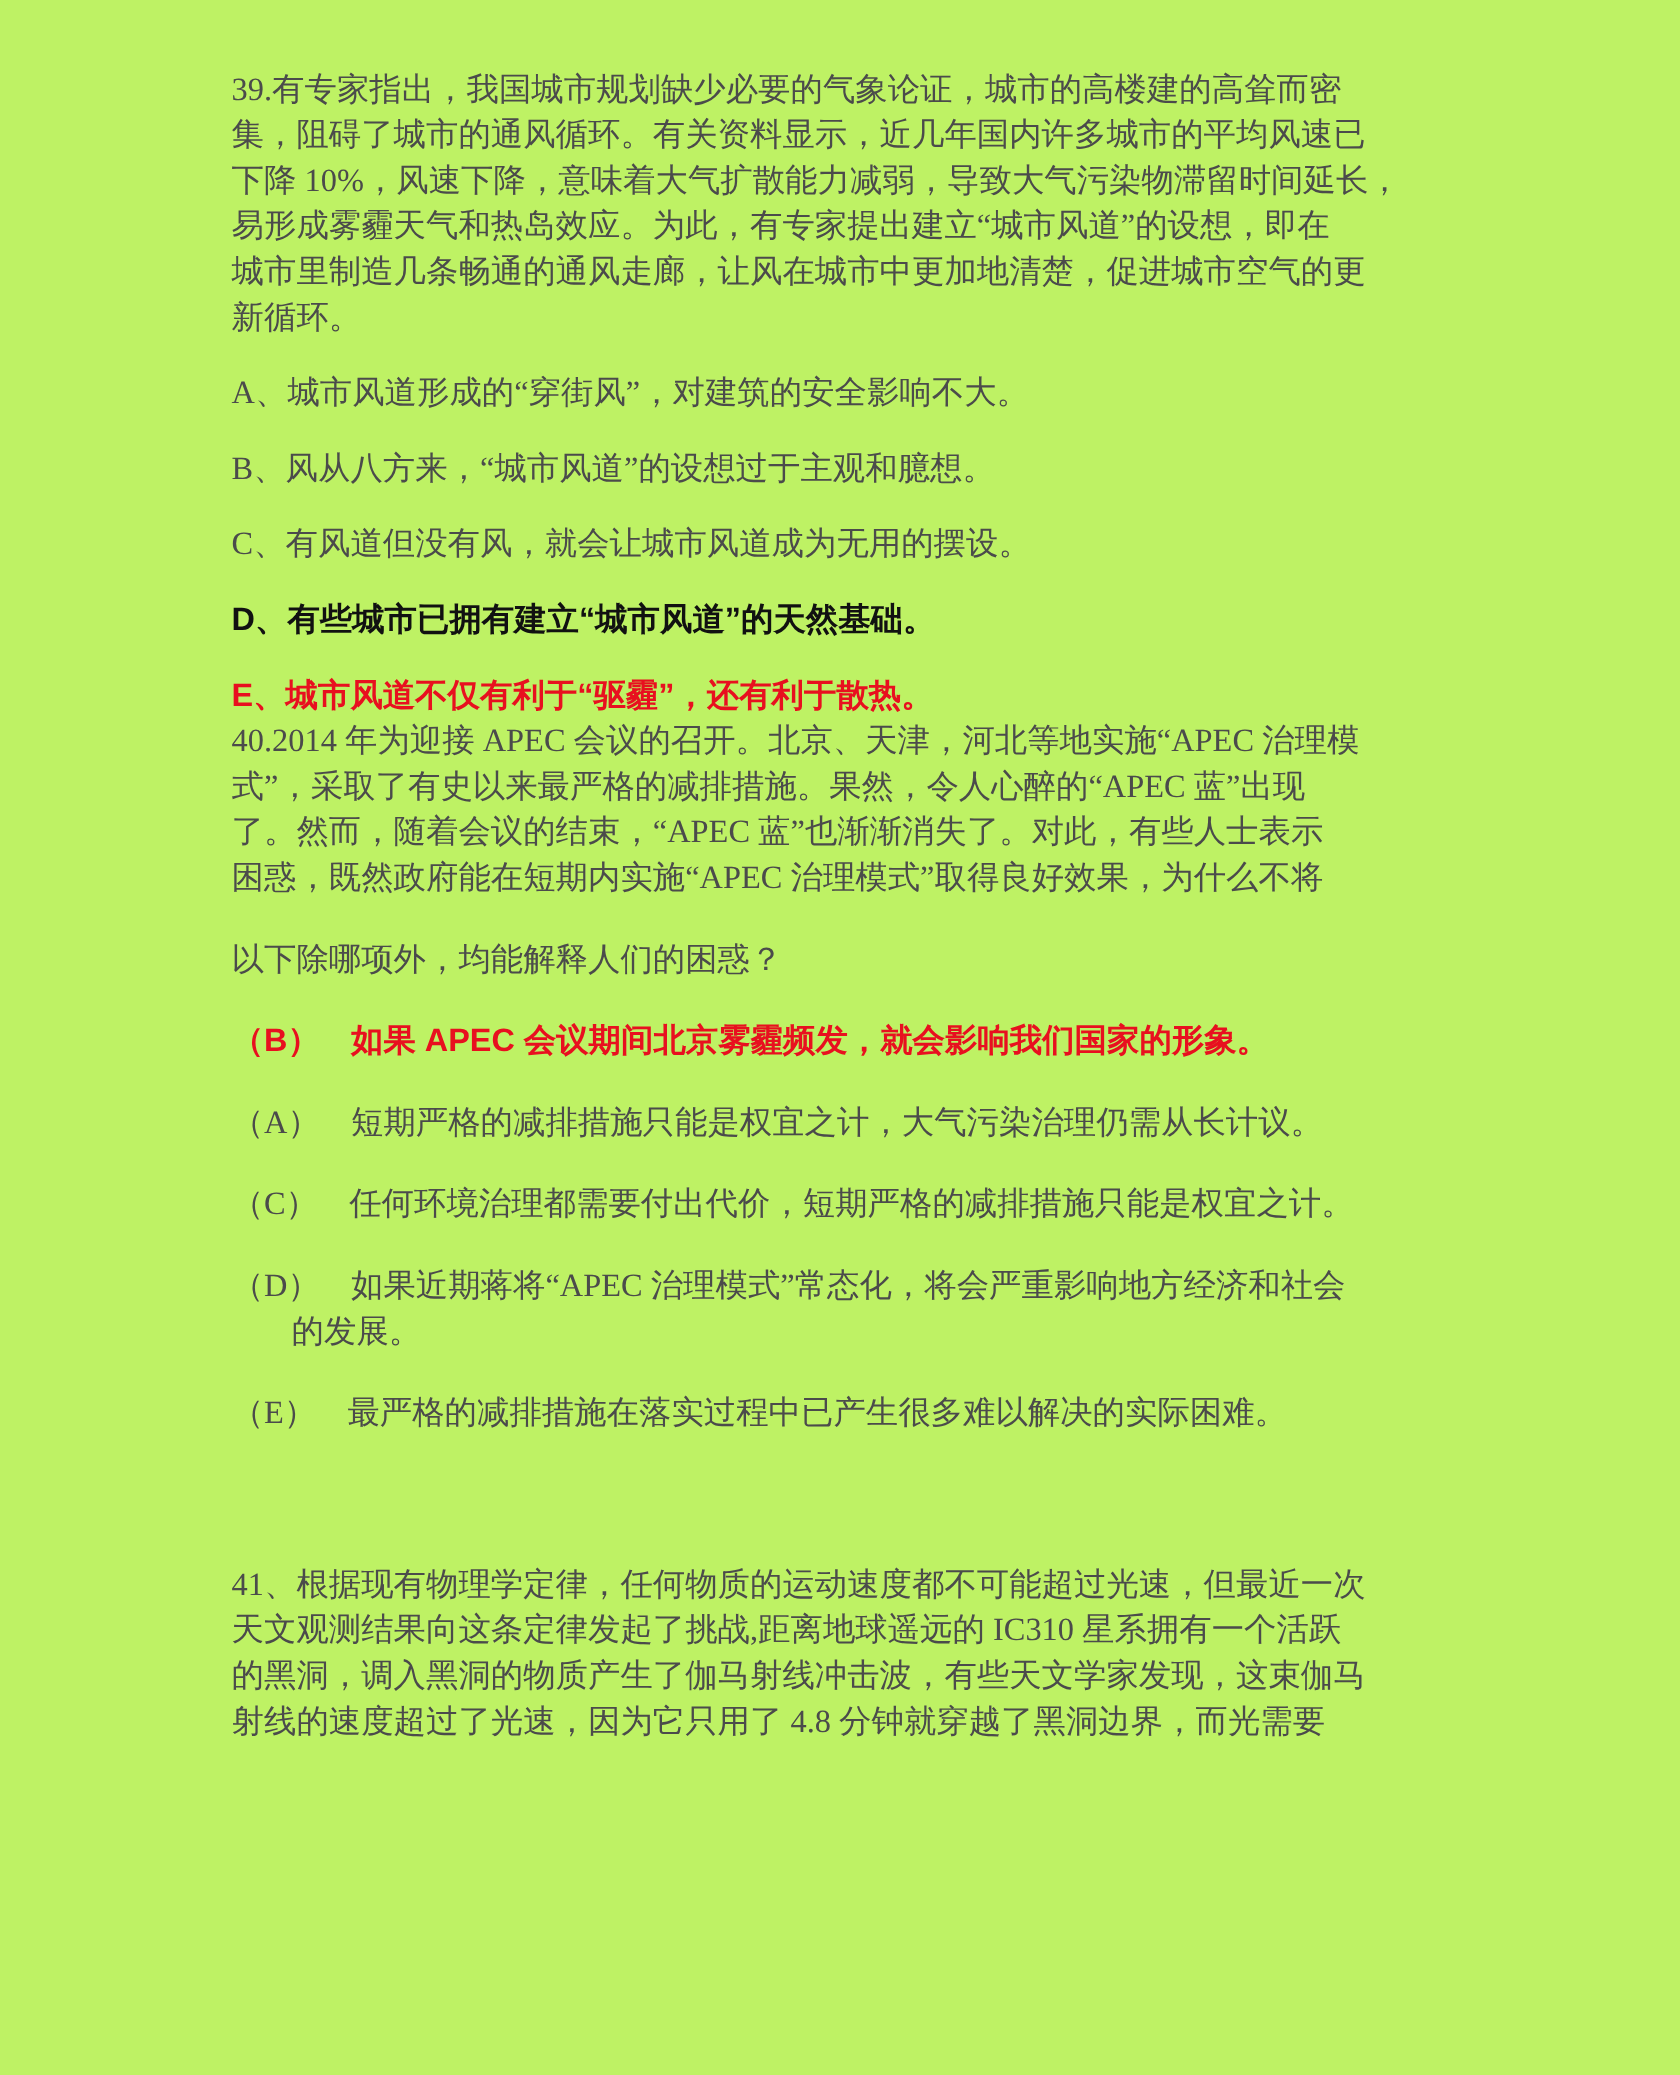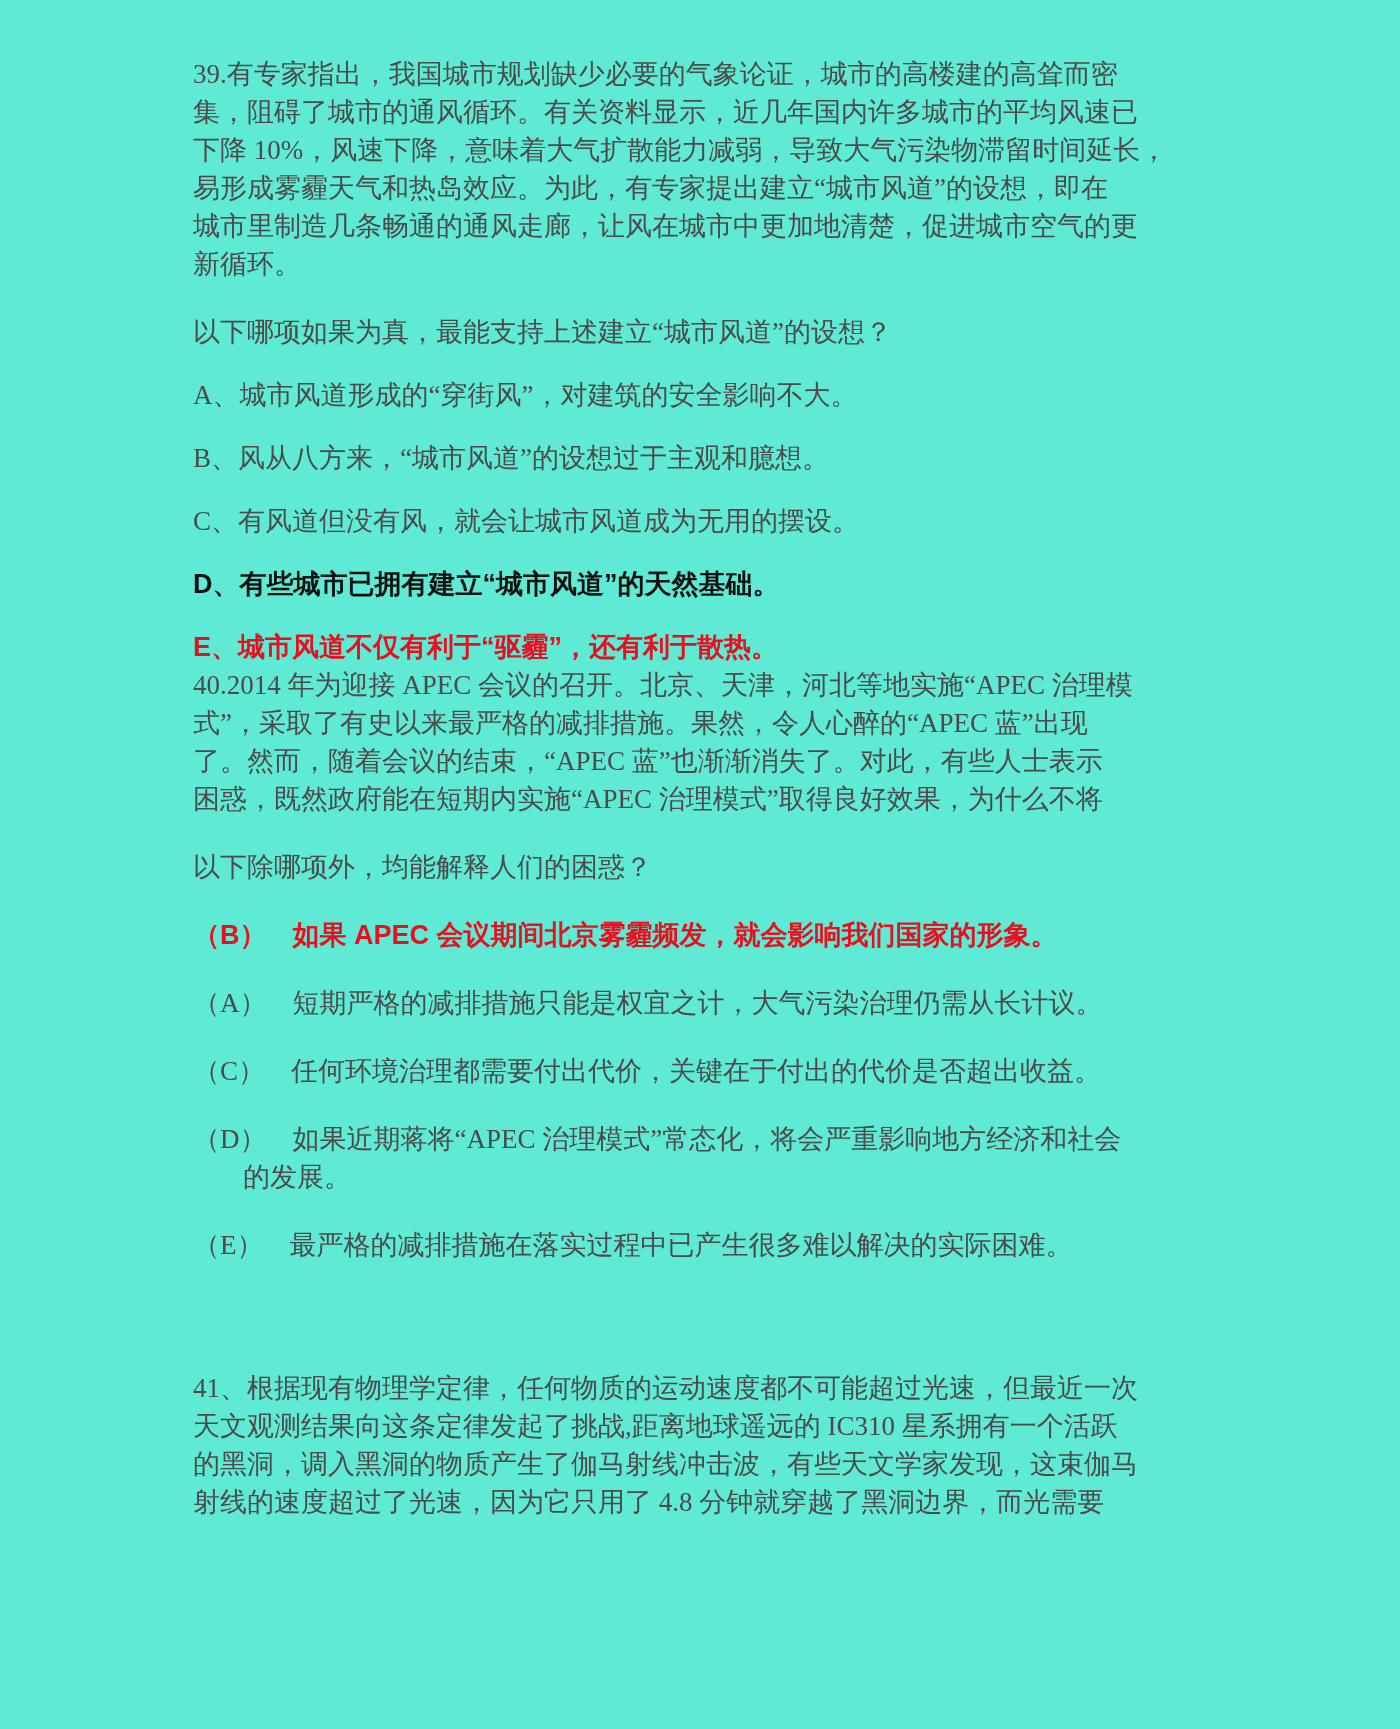--- a/index.html
+++ b/index.html
@@ -6,21 +6,21 @@
     margin: 0;
     padding: 0;
     background: #ffffff;
   }
   .page {
     position: relative;
     width: 1400px;
     height: 1729px;
     box-sizing: border-box;
     padding: 55px 185px 0 193px;
-    background: #5eead4;
+    background: #bef264;
     overflow: hidden;
     font-family: "Liberation Serif", "DejaVu Serif", serif;
     font-size: 27px;
     line-height: 38px;
     color: #4b4b4b;
   }
   .body-line { white-space: nowrap; }
   .prompt { margin-top: 30px; }
   .option { margin-top: 25px; white-space: nowrap; }
   .option40 { margin-top: 30px; white-space: nowrap; }
@@ -46,21 +46,20 @@
 
   <div class="section">
     <div>
       <div class="body-line">39.有专家指出，我国城市规划缺少必要的气象论证，城市的高楼建的高耸而密</div>
       <div class="body-line">集，阻碍了城市的通风循环。有关资料显示，近几年国内许多城市的平均风速已</div>
       <div class="body-line">下降 10%，风速下降，意味着大气扩散能力减弱，导致大气污染物滞留时间延长，</div>
       <div class="body-line">易形成雾霾天气和热岛效应。为此，有专家提出建立“城市风道”的设想，即在</div>
       <div class="body-line">城市里制造几条畅通的通风走廊，让风在城市中更加地清楚，促进城市空气的更</div>
       <div class="body-line">新循环。</div>
     </div>
-    <div class="prompt">以下哪项如果为真，最能支持上述建立“城市风道”的设想？</div>
     <div>
       <div class="option">
         <span>A、</span><span>城市风道形成的“穿街风”，对建筑的安全影响不大。</span>
       </div>
       <div class="option">
         <span>B、</span><span>风从八方来，“城市风道”的设想过于主观和臆想。</span>
       </div>
       <div class="option">
         <span>C、</span><span>有风道但没有风，就会让城市风道成为无用的摆设。</span>
       </div>
@@ -82,21 +81,21 @@
     </div>
     <div class="prompt">以下除哪项外，均能解释人们的困惑？</div>
     <div>
       <div class="option40 em-red">
         <span class="opt-label40">（B）</span><span>如果 APEC 会议期间北京雾霾频发，就会影响我们国家的形象。</span>
       </div>
       <div class="option40">
         <span class="opt-label40">（A）</span><span>短期严格的减排措施只能是权宜之计，大气污染治理仍需从长计议。</span>
       </div>
       <div class="option40">
-        <span class="opt-label40">（C）</span><span>任何环境治理都需要付出代价，关键在于付出的代价是否超出收益。</span>
+        <span class="opt-label40">（C）</span><span>任何环境治理都需要付出代价，短期严格的减排措施只能是权宜之计。</span>
       </div>
       <div class="option40">
         <div><span class="opt-label40">（D）</span><span>如果近期蒋将“APEC 治理模式”常态化，将会严重影响地方经济和社会</span></div>
         <div class="cont-indent">的发展。</div>
       </div>
       <div class="option40">
         <span class="opt-label40">（E）</span><span>最严格的减排措施在落实过程中已产生很多难以解决的实际困难。</span>
       </div>
     </div>
   </div>

